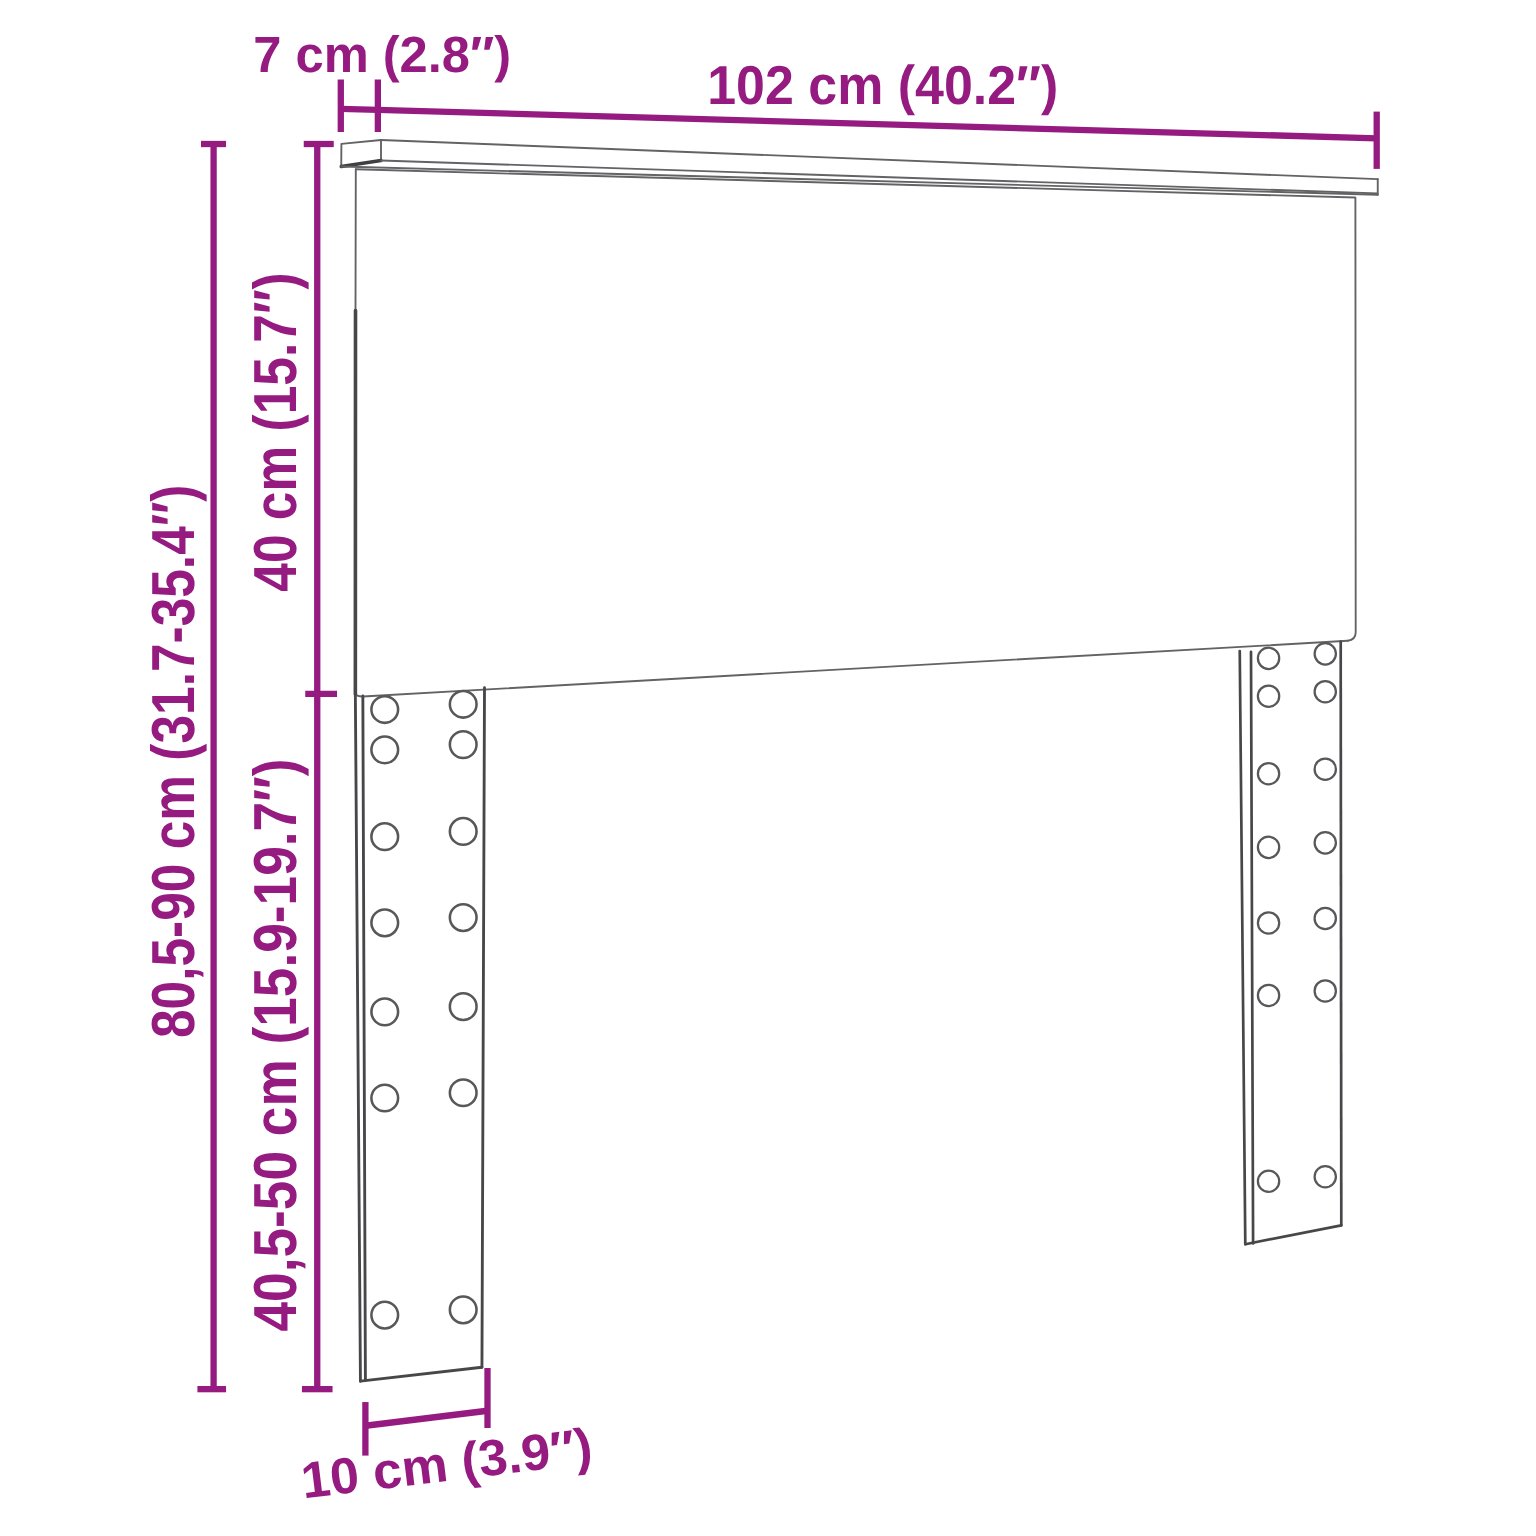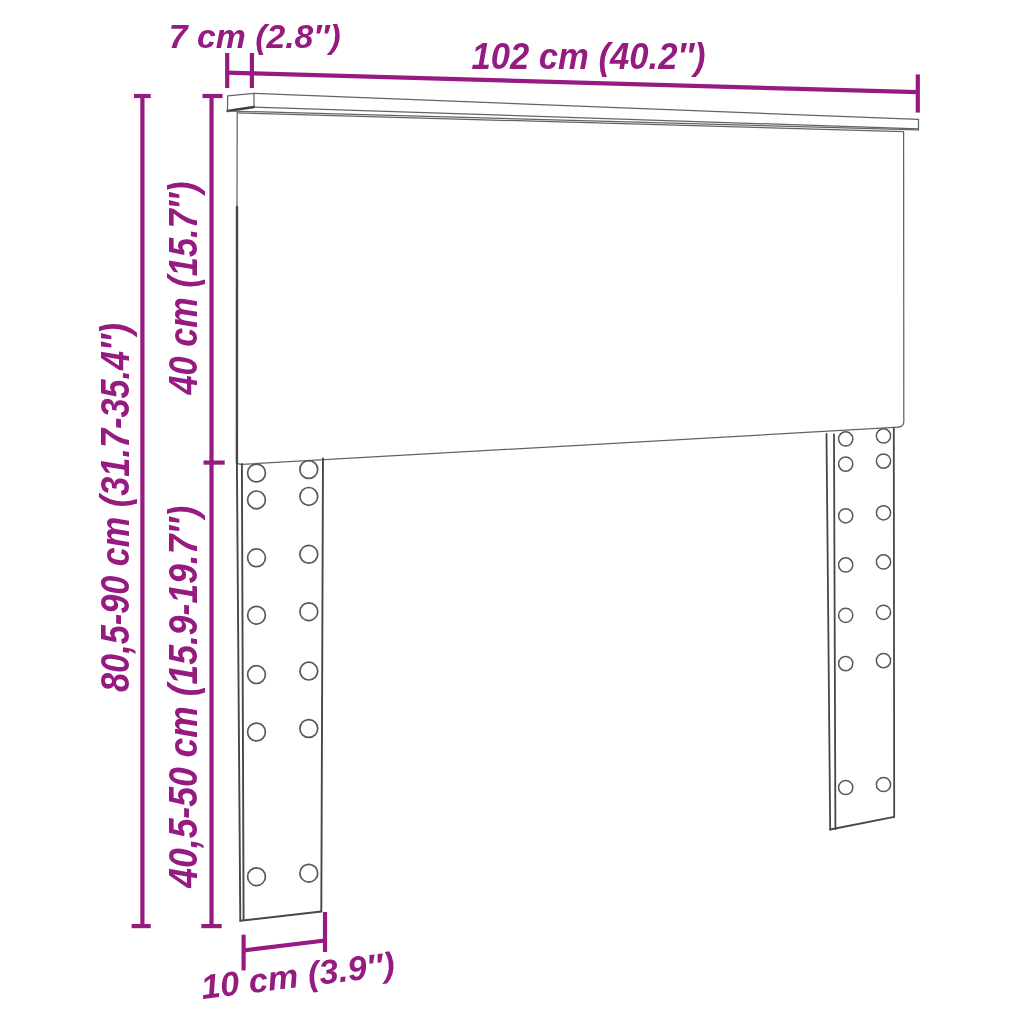--- a/index.html
+++ b/index.html
@@ -1,16 +1,16 @@
 <!DOCTYPE html>
 <html><head>
 <meta charset="utf-8">
 <style>
   html,body{margin:0;padding:0;background:#ffffff;}
-  .wrap{width:1024px;height:1024px;position:relative;background:#f0abfc;font-style:italic;}
+  .wrap{width:1024px;height:1024px;position:relative;background:#f0abfc;}
   text{font-family:"Liberation Sans", sans-serif;font-weight:bold;fill:#951b81;}
 </style>
 </head>
 <body>
 <div class="wrap">
 <svg width="1024" height="1024" viewBox="0 0 1024 1024" xmlns="http://www.w3.org/2000/svg">
 
   <rect x="0" y="0" width="1024" height="1024" fill="#ffffff"></rect>
   <defs>
     <clipPath id="belowPanel">

